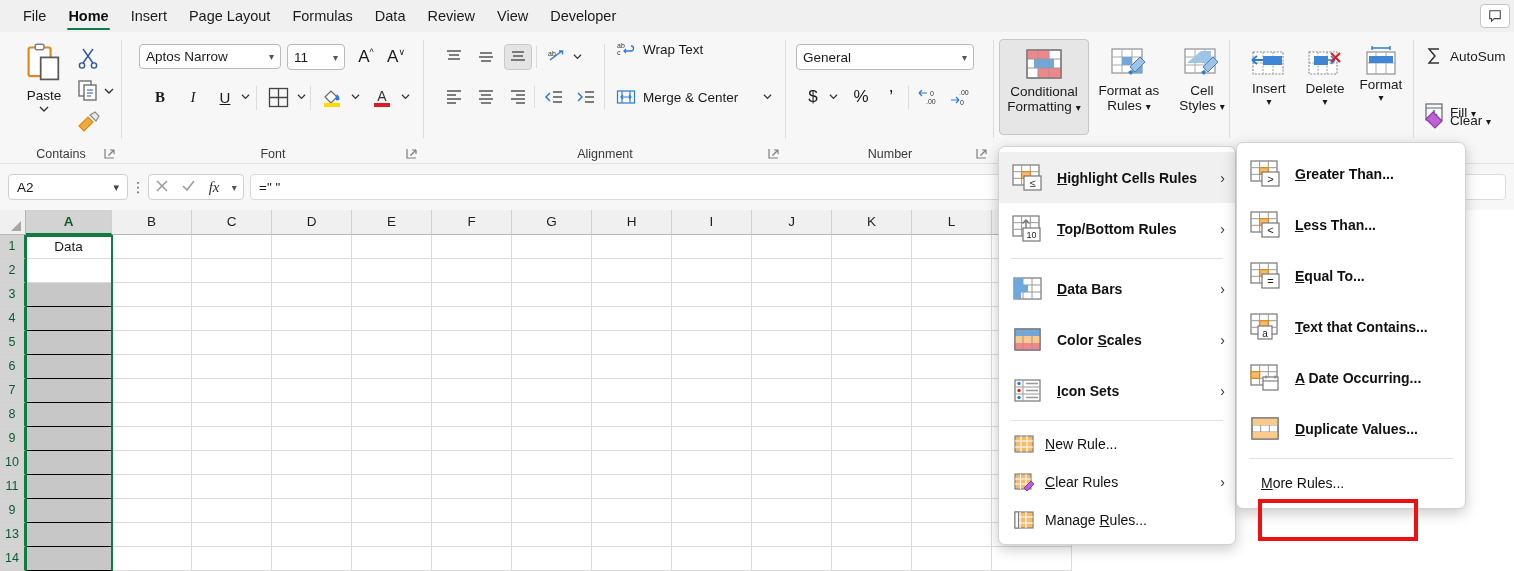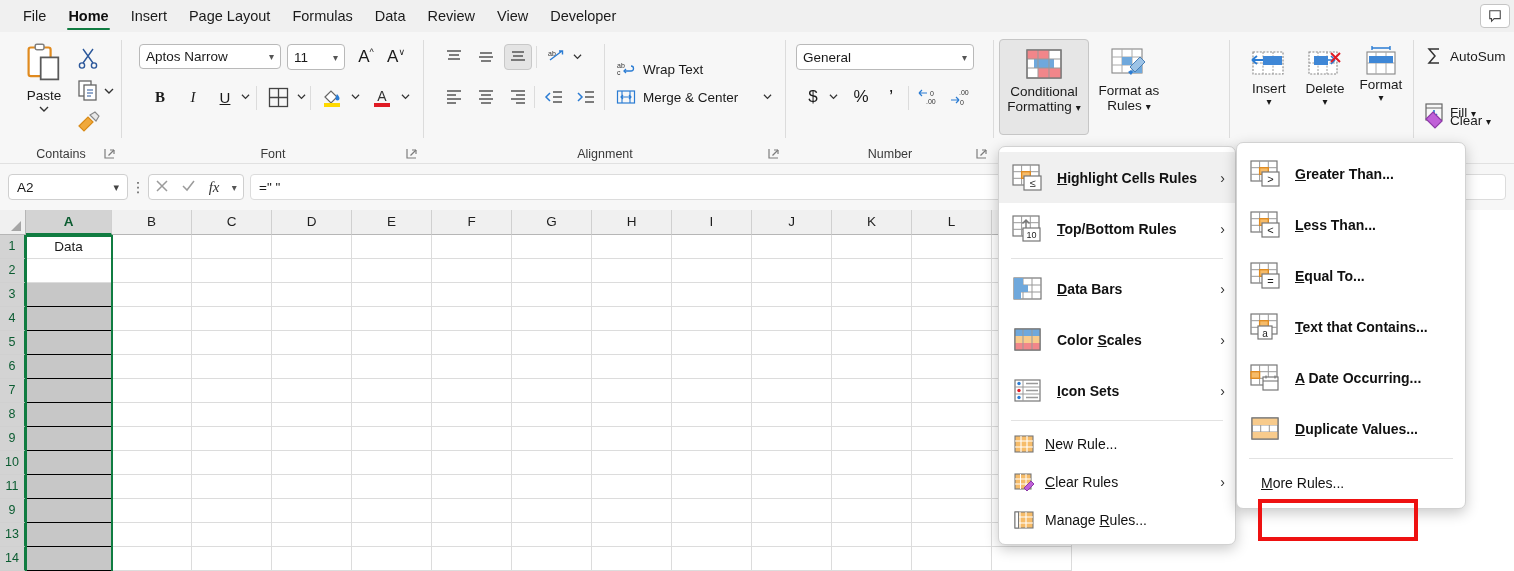--- a/index.html
+++ b/index.html
@@ -104,21 +104,21 @@
   #al-middle { left: 48px; top: 12px; width: 28px; height: 26px; justify-content: center;}
   #al-bottom { left: 80px; top: 12px; width: 28px; height: 26px; justify-content: center;
                background: #e4e4e4; border: 1px solid #c8c8c8; border-radius: 4px;}
   #al-orient { left: 118px; top: 12px; width: 28px; height: 26px; justify-content: center;}
   #al-orient-caret { left: 148px; top: 16px; width: 14px; height: 18px; }
   #al-left   { left: 16px; top: 52px; width: 28px; height: 26px; justify-content: center;}
   #al-center { left: 48px; top: 52px; width: 28px; height: 26px; justify-content: center;}
   #al-right  { left: 80px; top: 52px; width: 28px; height: 26px; justify-content: center;}
   #al-dec-indent { left: 116px; top: 52px; width: 28px; height: 26px; justify-content: center;}
   #al-inc-indent { left: 148px; top: 52px; width: 28px; height: 26px; justify-content: center;}
-  #wrap-text { left: 192px; top: 24px; height: 26px; padding-right: 8px; gap: 7px; }
+  #wrap-text { left: 192px; top: 4px; height: 26px; padding-right: 8px; gap: 7px; }
   #merge-center { left: 192px; top: 52px; height: 26px; padding-right: 6px; gap: 7px; }
   #merge-caret { left: 338px; top: 56px; width: 14px; height: 18px; }
   .abtn .lbl { font-size: 13.5px; white-space: nowrap; }
 
   
   #g-number { left: 786px; width: 208px; }
   #num-fmt-box { left: 10px; top: 12px; width: 178px; height: 26px; }
   #nbtn-currency { left: 14px; top: 52px; width: 26px; height: 26px; }
   #nbtn-currency-caret { left: 40px; top: 56px; width: 14px; height: 18px; }
   #nbtn-percent  { left: 62px; top: 52px; width: 26px; height: 26px; }
@@ -546,20 +546,33 @@
         <rect x="4" y="4" width="30" height="24" fill="#fff" stroke="#888" stroke-width="1.1"></rect>
         <path d="M14 4v24M24 4v24M4 12h30M4 20h30" stroke="#aaa" stroke-width="1"></path>
         <rect x="14" y="12" width="10" height="8" fill="#6fa8dc"></rect>
         <rect x="24" y="20" width="10" height="8" fill="#6fa8dc"></rect>
         <path d="M22 22l10-10 5 5-10 10z" fill="#9dc3e6" stroke="#4a7fb5" stroke-width="1"></path>
         <path d="M20 27l3-2 2 2-2 3z" fill="#2b7cd3"></path>
       </svg>
       <span class="lbl">Format as</span>
       <span class="lbl">
         <span>Rules</span> <span style="font-size:10px">▾</span>
+      </span>
+    </div>
+    <div class="big-btn" id="cs-btn">
+      <svg width="42" height="38" viewBox="0 0 42 38" style="margin-top:6px">
+        <rect x="4" y="4" width="30" height="24" fill="#fff" stroke="#888" stroke-width="1.1"></rect>
+        <path d="M14 4v24M24 4v24M4 12h30M4 20h30" stroke="#aaa" stroke-width="1"></path>
+        <path d="M6 18l14-12h10v12z" fill="#9dc3e6"></path>
+        <path d="M22 22l10-10 5 5-10 10z" fill="#9dc3e6" stroke="#4a7fb5" stroke-width="1"></path>
+        <path d="M20 27l3-2 2 2-2 3z" fill="#2b7cd3"></path>
+      </svg>
+      <span class="lbl">Cell</span>
+      <span class="lbl">
+        <span>Styles</span> <span style="font-size:10px">▾</span>
       </span>
     </div>
     <div class="gsep"></div>
   </div>
 
   <div class="rgroup" id="g-cells">
     <div class="big-btn" id="insert-btn">
       <svg width="40" height="34" viewBox="0 0 40 34" style="margin-top:8px">
         <rect x="4" y="5" width="30" height="22" fill="#fff" stroke="#888" stroke-width="1.1" stroke-dasharray="2 1.4"></rect>
         <path d="M14 5v22M24 5v22M4 16h30" stroke="#999" stroke-width="1" stroke-dasharray="2 1.4"></path>

